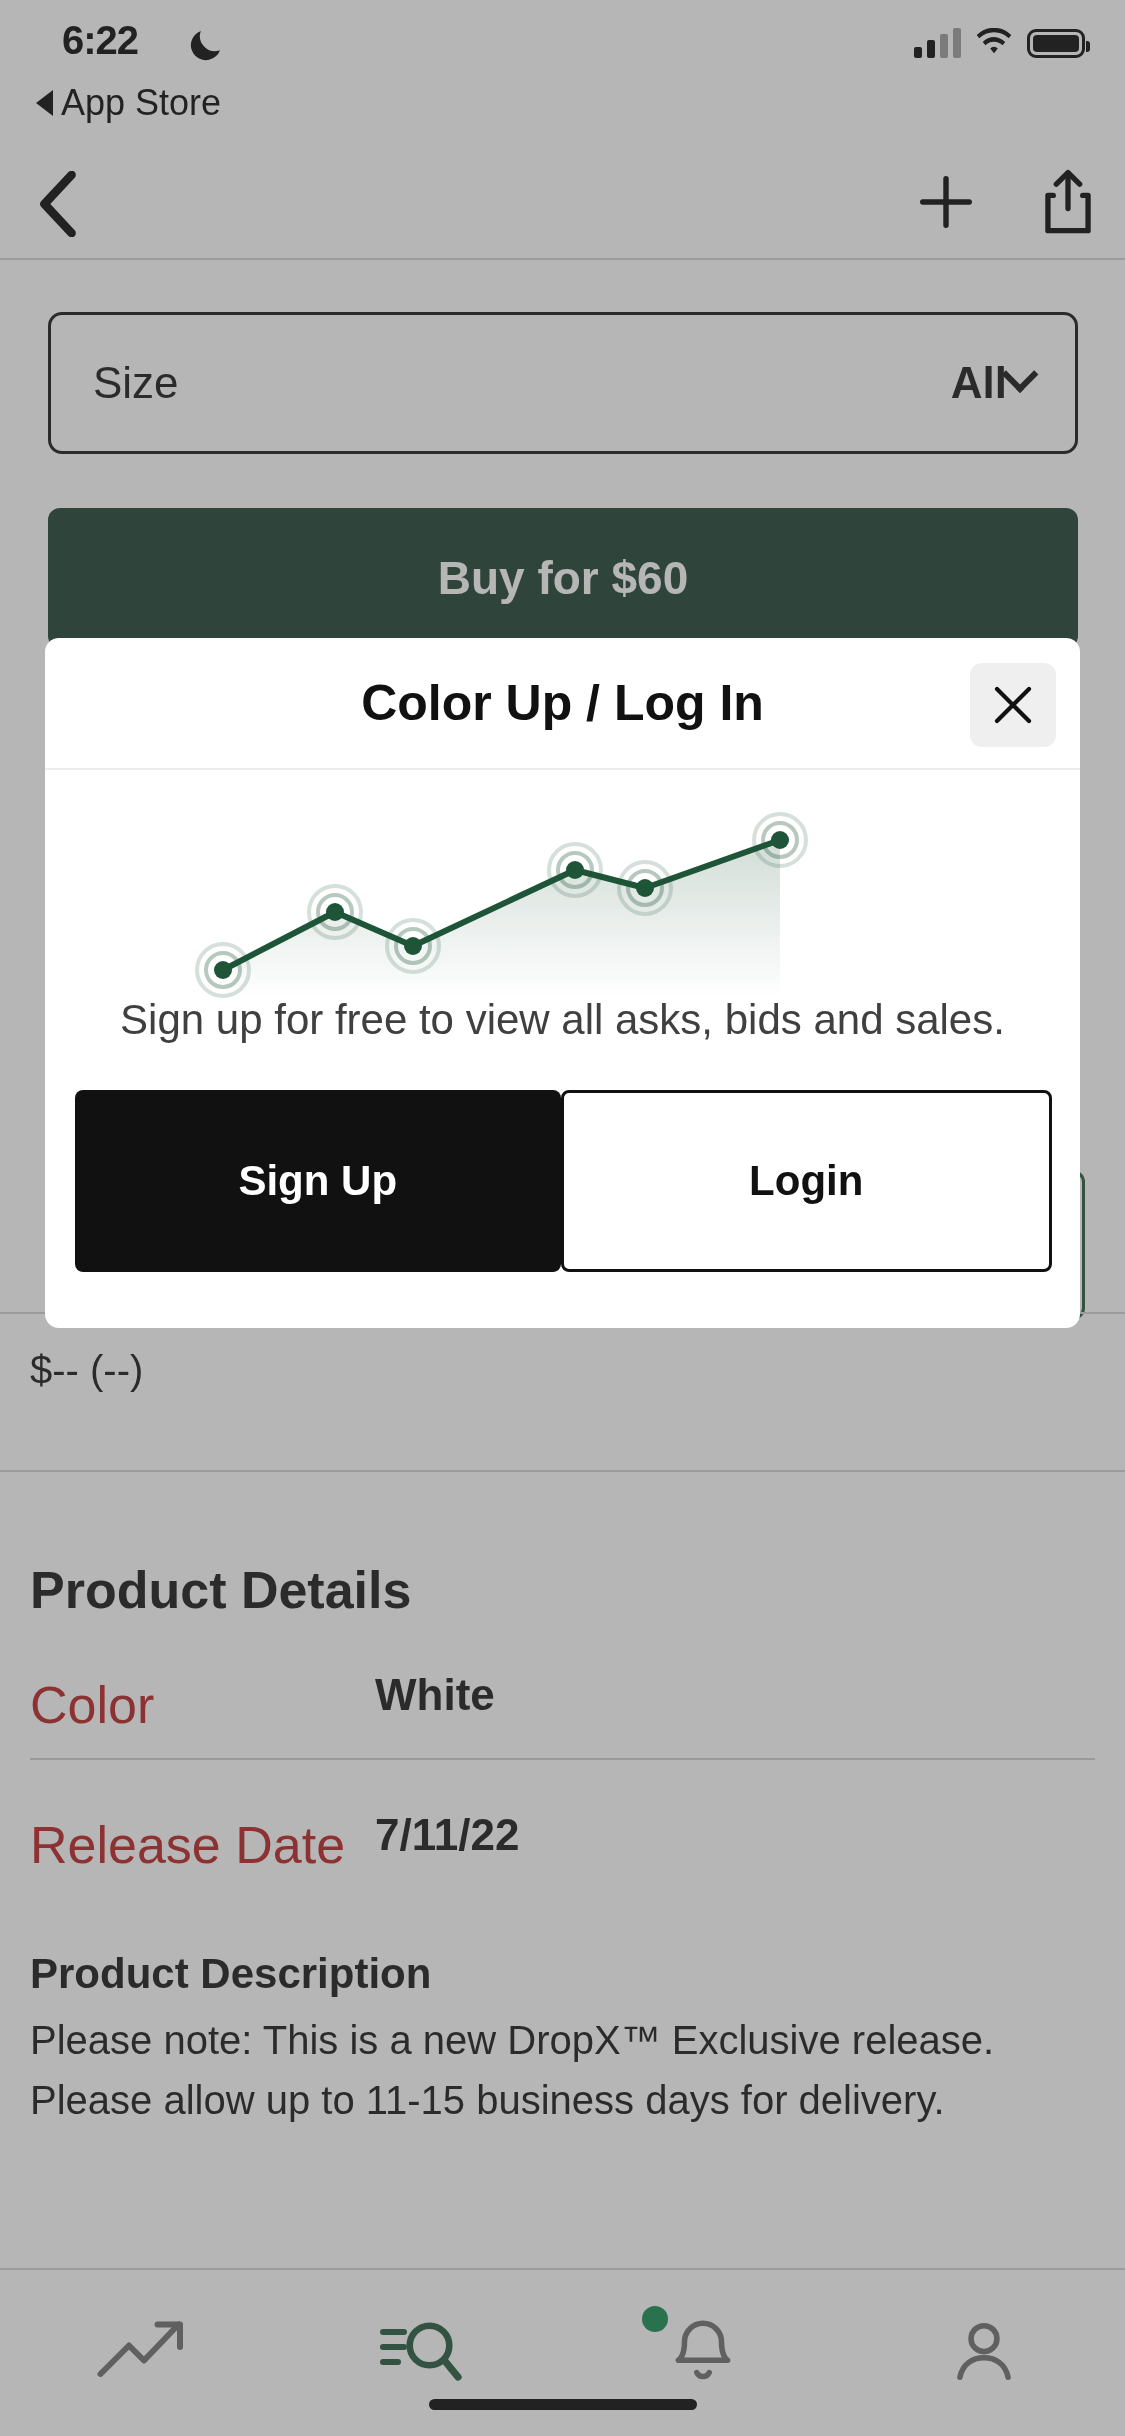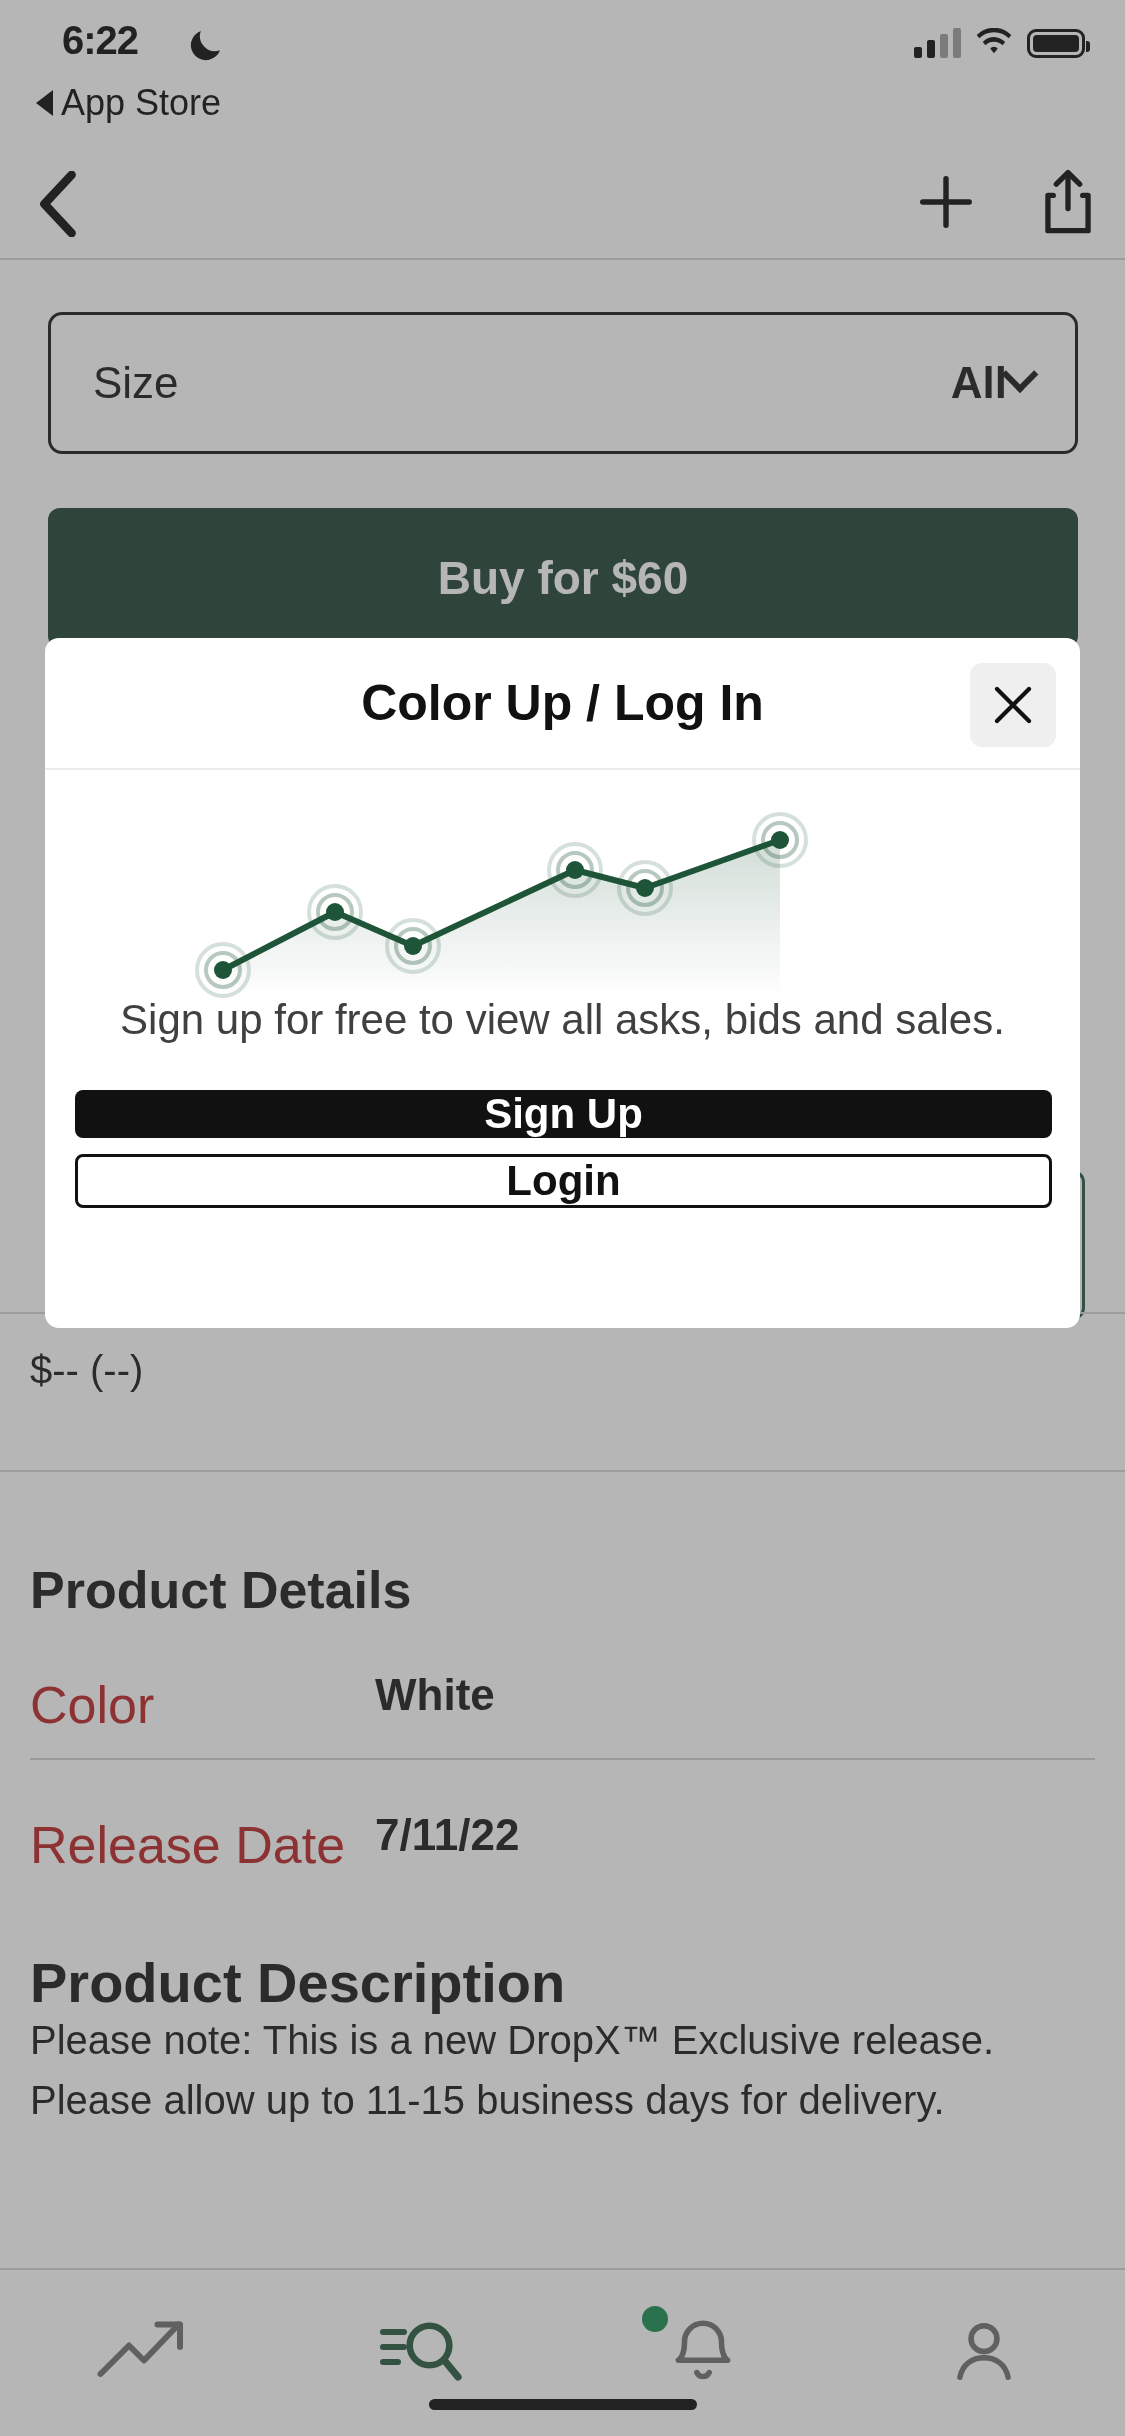--- a/index.html
+++ b/index.html
@@ -118,21 +118,21 @@
     display:flex; align-items:center;
   }
   .pd-key{ width:345px; font-size:52px; color:#b91c1c;margin-top:20px; }
   .pd-val{ font-size:44px; font-weight:700; color:#111; }
   .pd-div{
     position:absolute; left:30px; width:1065px; height:2px; background:#cfcfcf;
   }
 
   .desc-title{
     position:absolute; left:30px; top:1950px;
-    font-size:56px; font-weight:700; color:#111;
+    font-size:42px; font-weight:700; color:#111;
   }
   .desc-body{
     position:absolute; left:30px; top:2010px; width:1065px;
     font-size:40px; line-height:60px; color:#111;
   }
 
   
   .tabbar{
     position:absolute; left:0; top:2268px; width:1125px; height:168px;
     border-top:2px solid #d2d2d2;
@@ -177,21 +177,21 @@
   .chart-wrap{
     position:relative; width:100%; height:232px;
   }
   .chart-wrap svg{ display:block; width:100%; height:100%; }
 
   .modal-sub{
     text-align:center; font-size:42px; color:#404040; margin-top:-6px;
   }
 
   .modal-actions{
-    display:flex; gap:16px; padding:46px 28px 0 30px;flex-direction:column;
+    display:flex; padding:46px 28px 0 30px;
   }
   .btn{
     flex:1; height:182px; border-radius:8px;
     display:flex;align-items:center;justify-content:center;
     font-size:42px; font-weight:700;
   }
   .btn-primary{ background:#111111; color:#ffffff; }
   .btn-secondary{ background:#ffffff; color:#111111; border:3px solid #111; }
 </style>
 </head>

